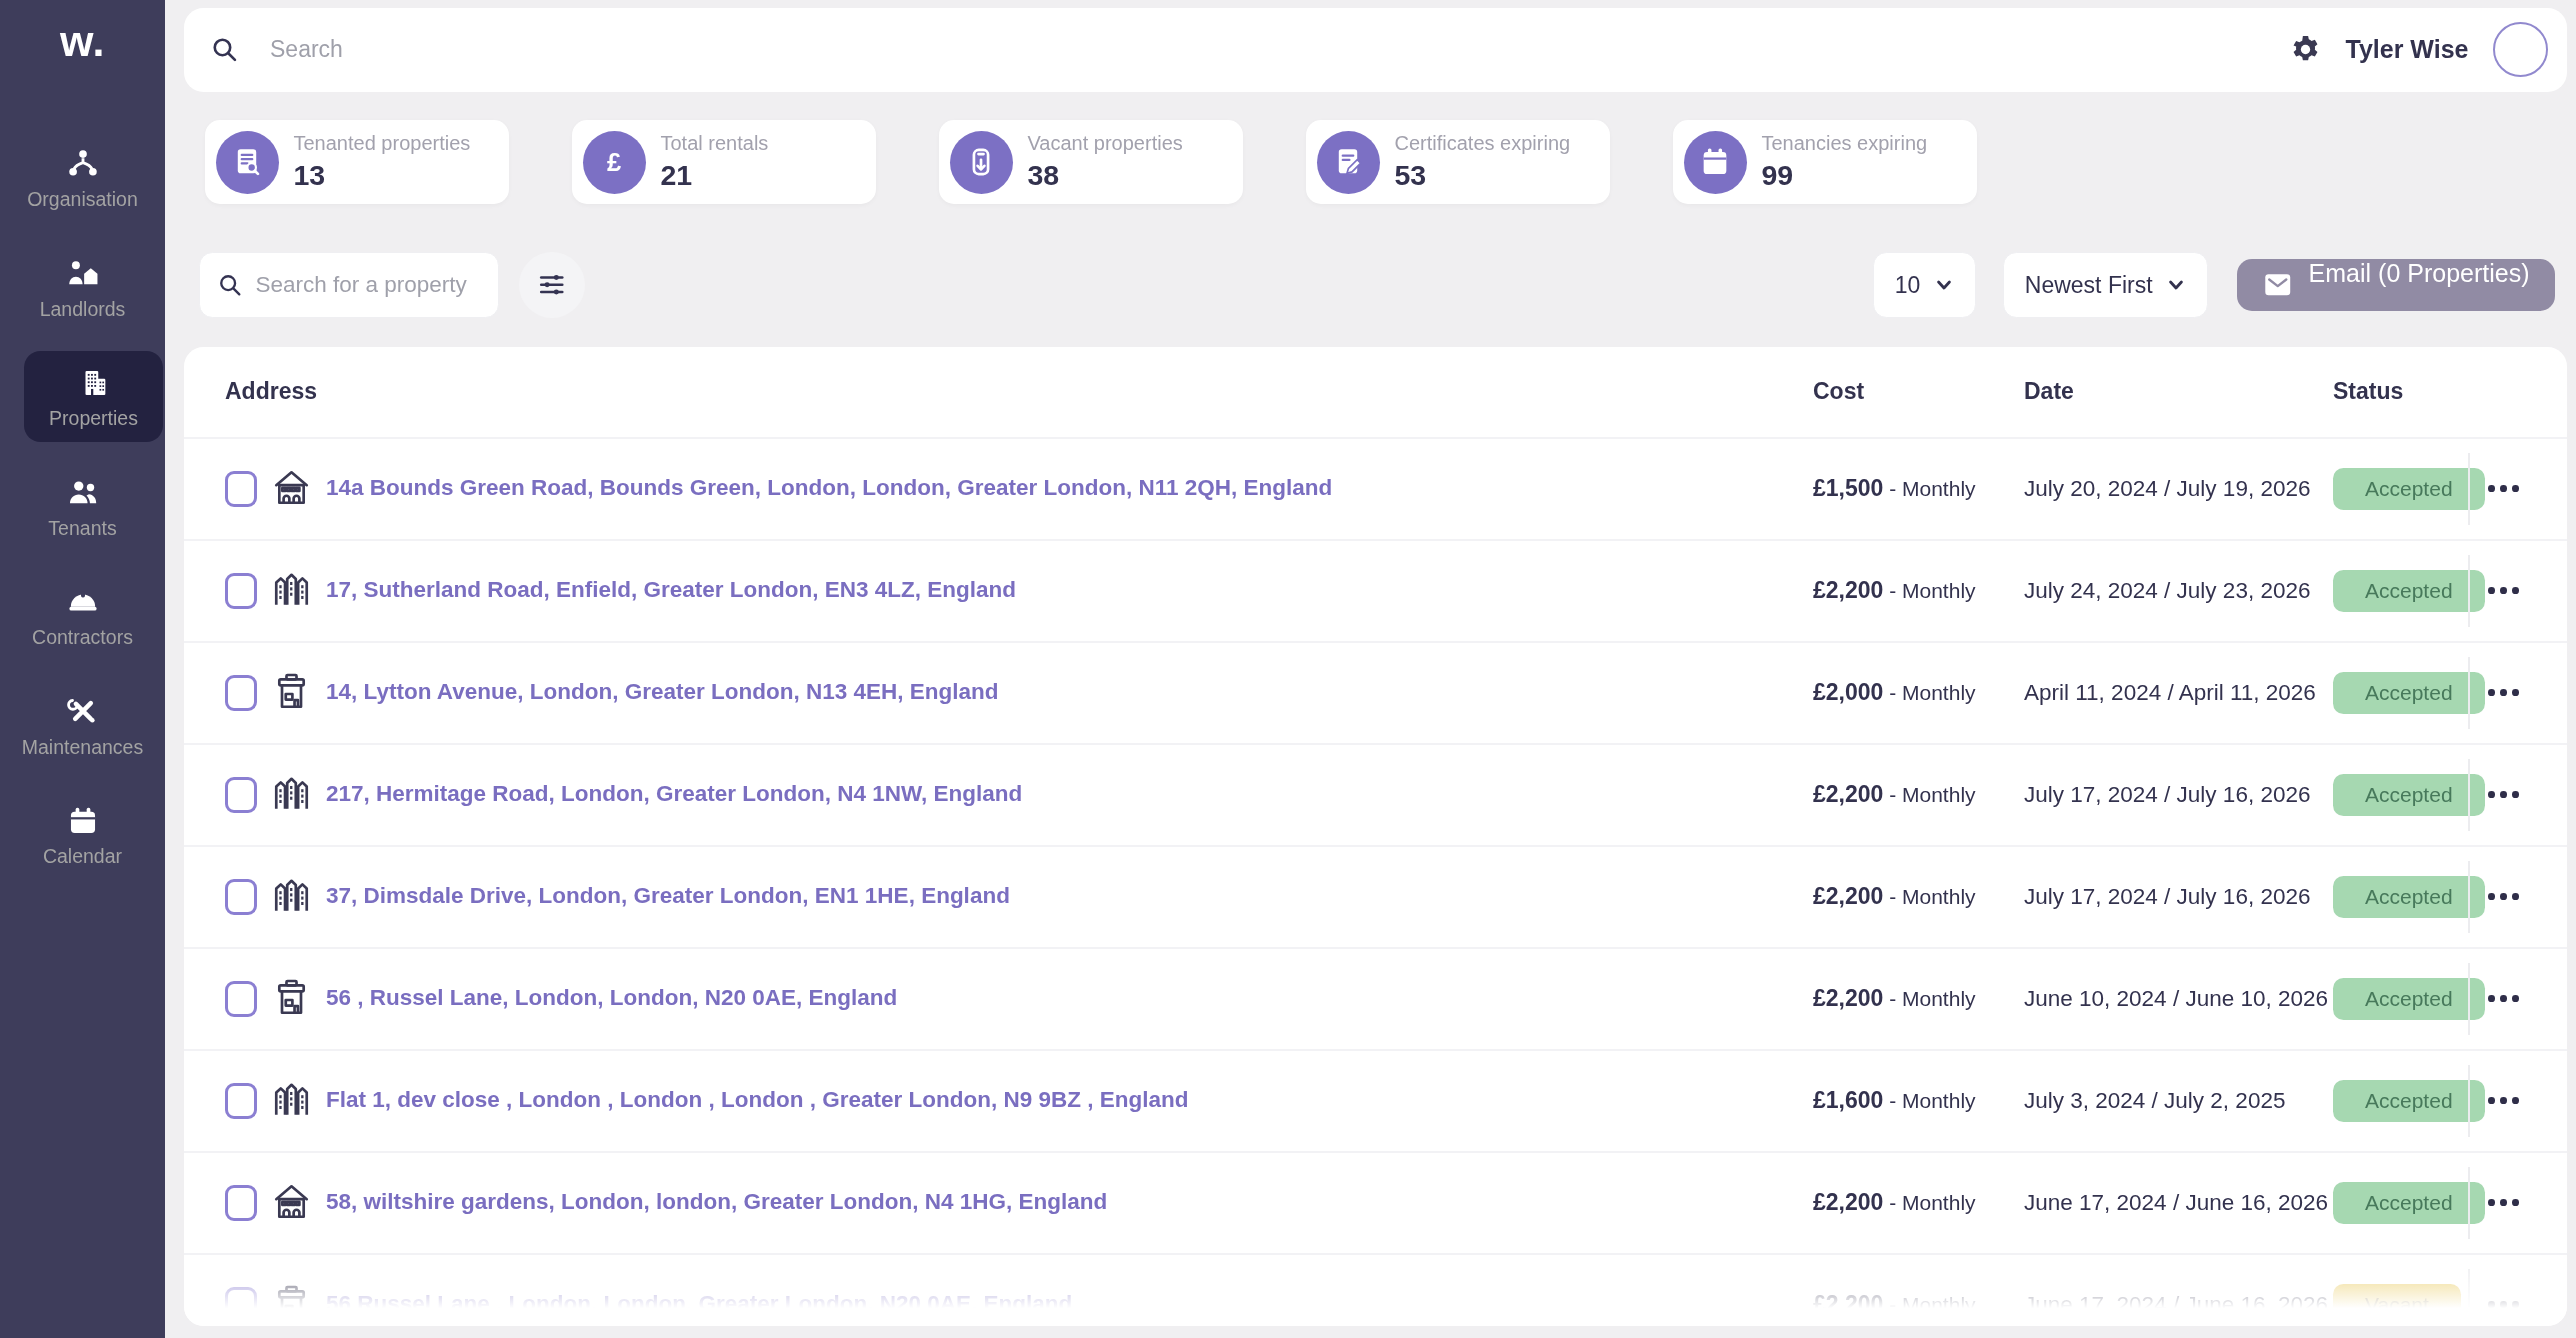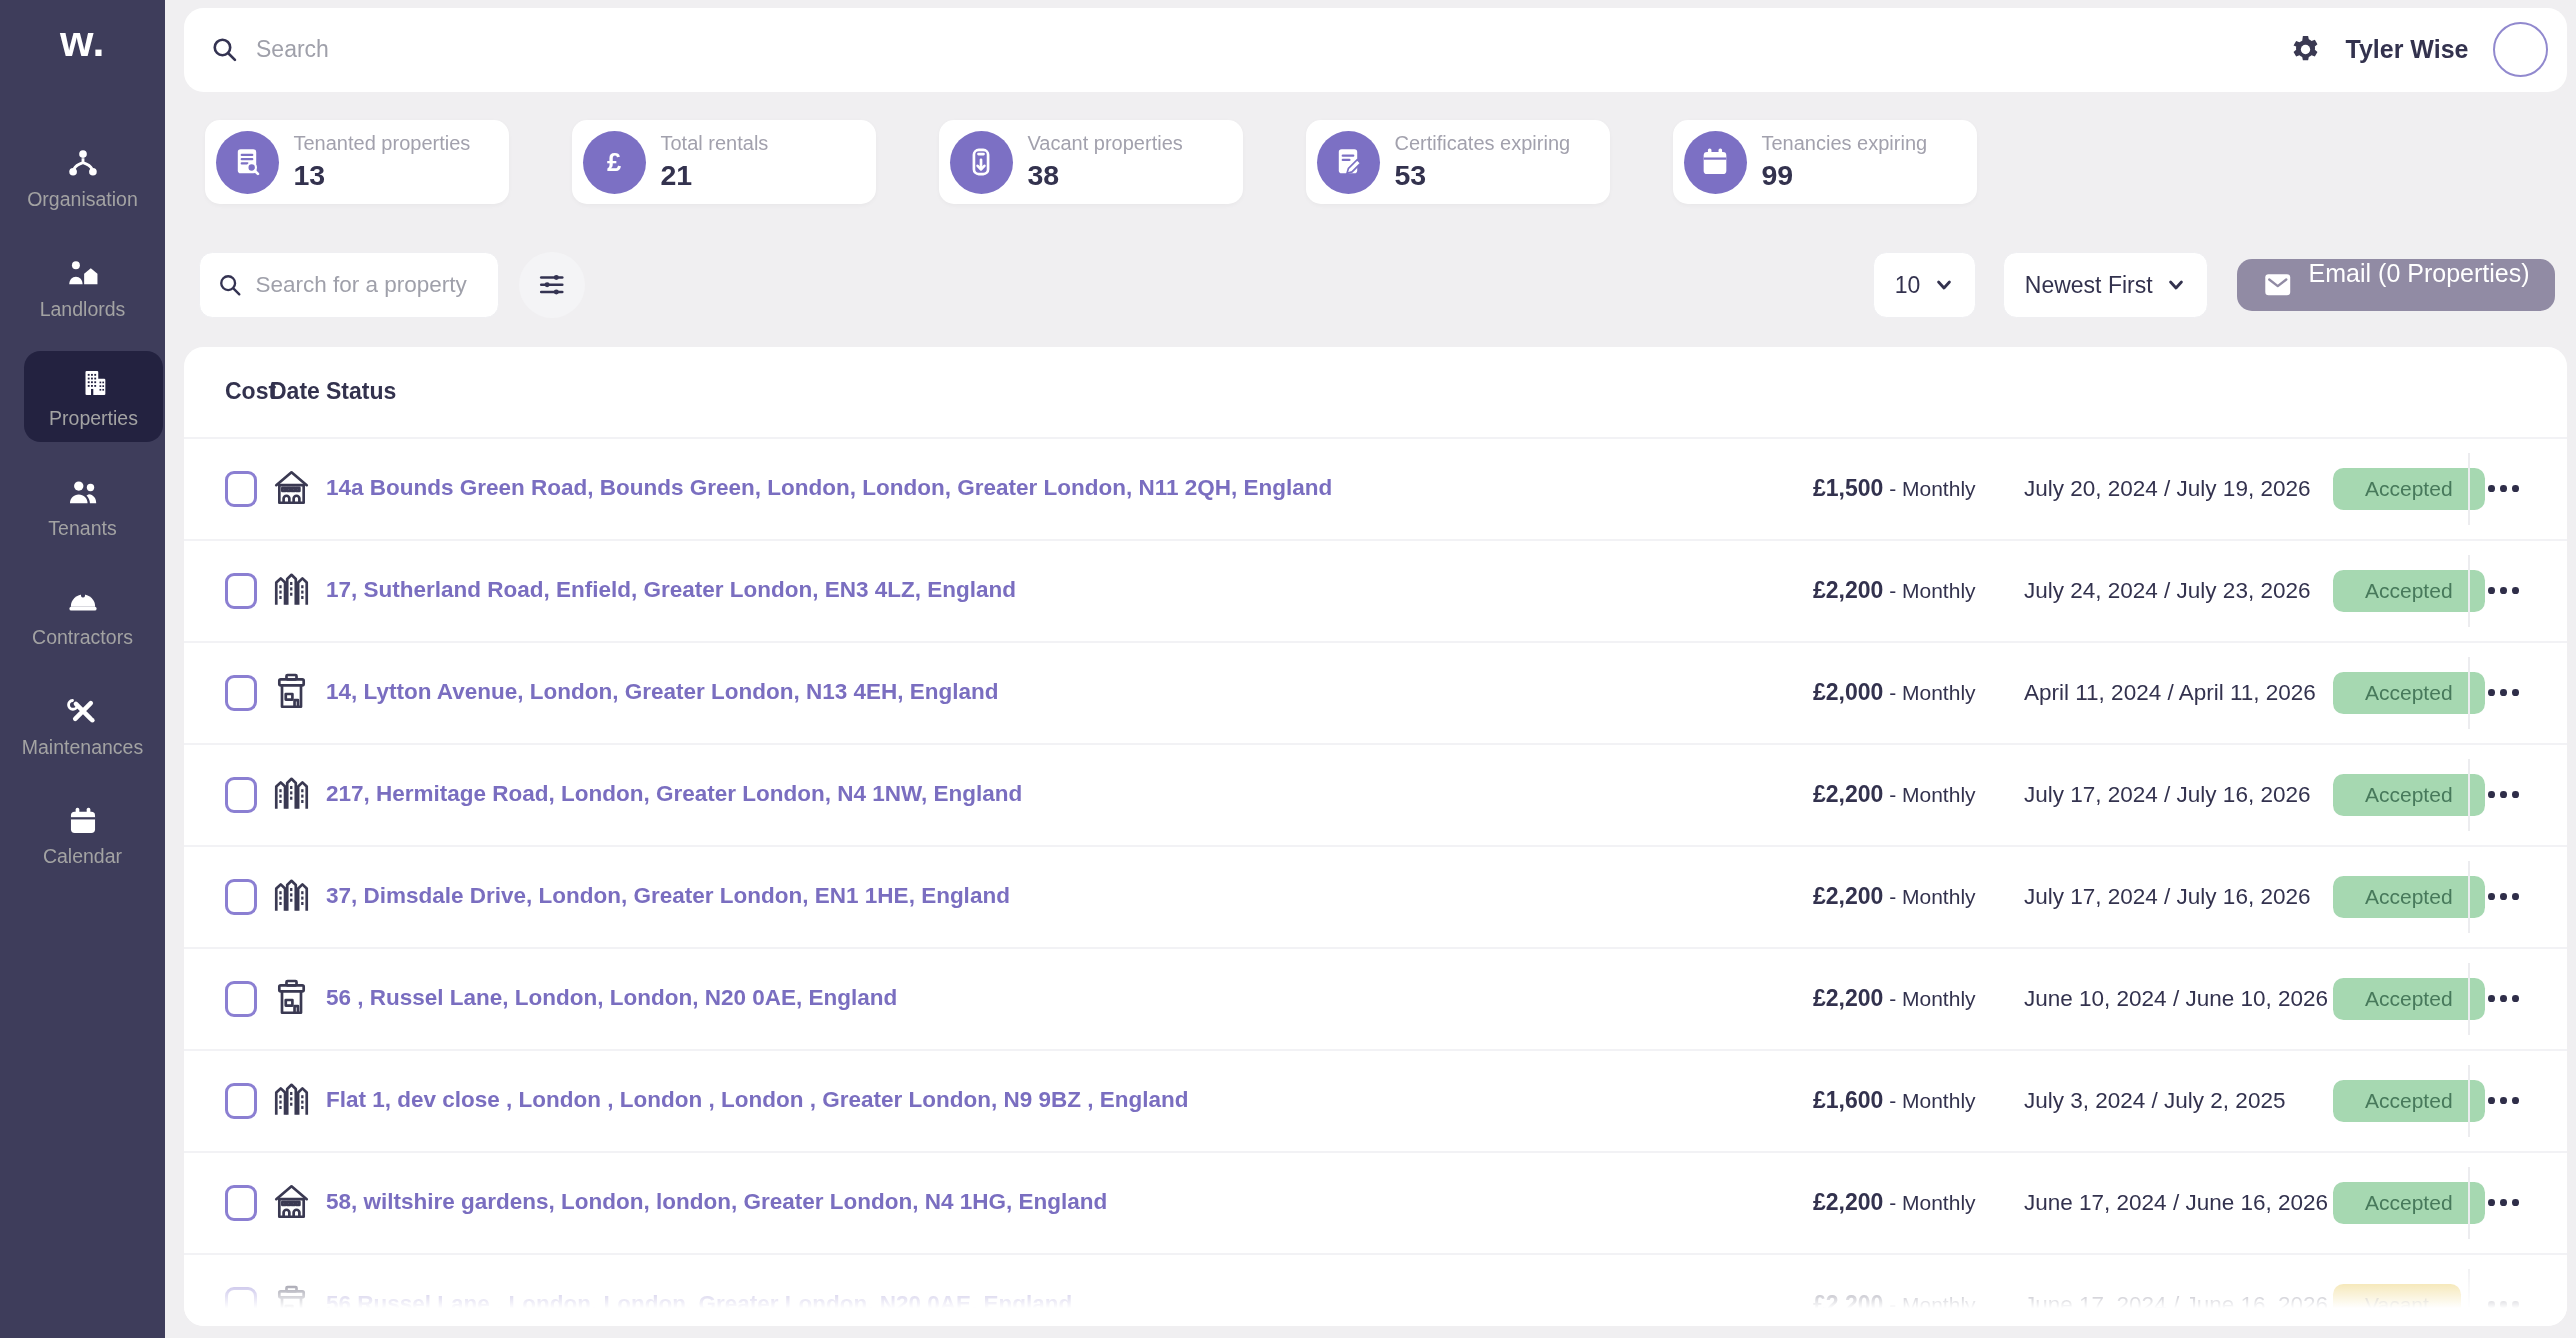--- a/index.html
+++ b/index.html
@@ -29,21 +29,21 @@
   .nav-item .icon svg{width:34px; height:34px;}
   .nav-label{font-size:19.5px; color:#a3a3a3; white-space:nowrap;}
   .icon-holes{fill:var(--sidebar);}
   .nav-item.active .icon-holes{fill:var(--sidebar-active);}
 
   
   .main{flex:1; padding:7.5px 9px 0 19px; display:flex; flex-direction:column; height:100%;}
 
   .topbar{height:84px; background:#fff; border-radius:19.5px; display:flex;
     align-items:center; padding:0 19.5px 0 25.5px; flex:0 0 auto;}
-  .search-wrap{display:flex; gap:18px; flex:1;}
+  .search-wrap{display:flex; gap:32px; flex:1;}
   .search-wrap .icon{color:#343352;}
   .search-wrap svg{width:28.5px; height:28.5px;}
   .global-search{border:none; outline:none; font-size:23px; flex:1;
     font-family:"Liberation Sans", sans-serif; color:var(--text); background:transparent;}
   .global-search::placeholder{color:#9FA0AA;}
   .top-right{display:flex; align-items:center; gap:24px;}
   .gear{color:#3A3952;} .gear svg{width:33px; height:33px;}
   .user-name{font-size:25px; font-weight:bold;}
   .avatar{width:55px; height:55px; border-radius:50%; background:#fff; border:2.2px solid #9189CE;}
 
@@ -364,20 +364,21 @@
             <rect x="2.5" y="4" width="19" height="16" rx="2.5" fill="#fff"></rect>
             <polyline points="5.5,8 12,13 18.5,8" fill="none" style="stroke:var(--email-bg)" stroke-width="1.8" stroke-linecap="round" stroke-linejoin="round"></polyline>
           </svg>
         </span>
       <span>Email (0 Properties)</span>
     </button>
   </section>
 
   <section class="table-card">
     <div class="grid thead">
+      <div class="th-address">Address</div>
       <div>Cost</div>
       <div>Date</div>
       <div>Status</div>
       <div></div>
     </div>
     <div id="tbody">
         <div class="grid trow">
           <div>
             <div class="cb"></div>
           </div>

